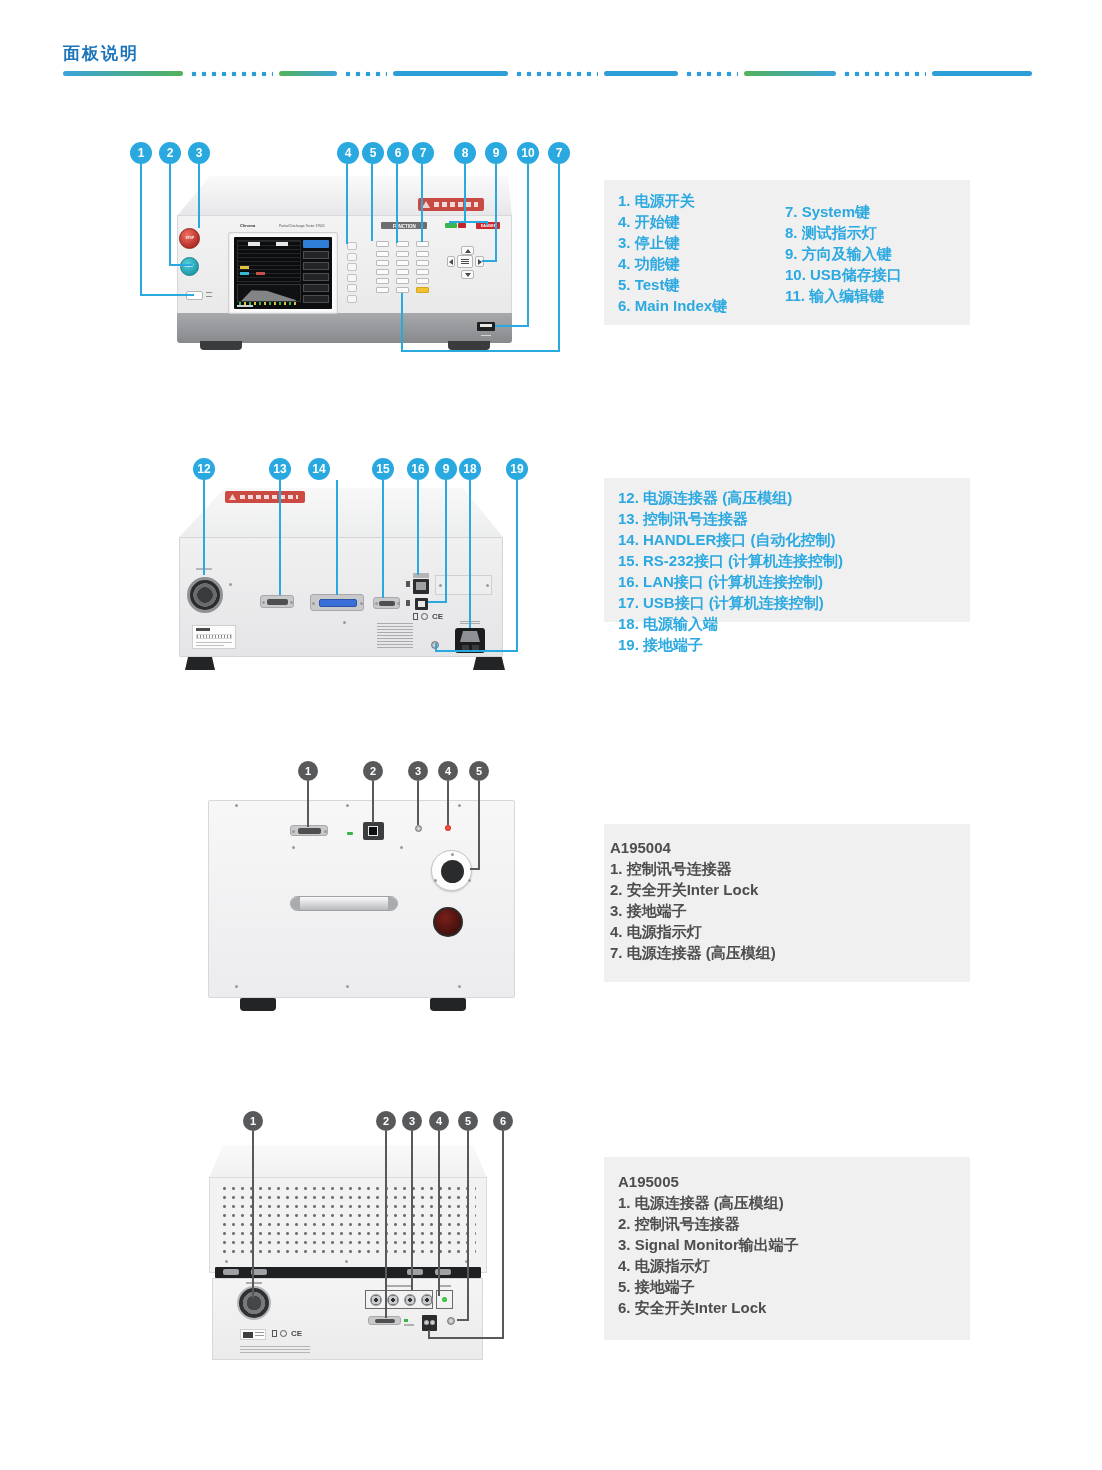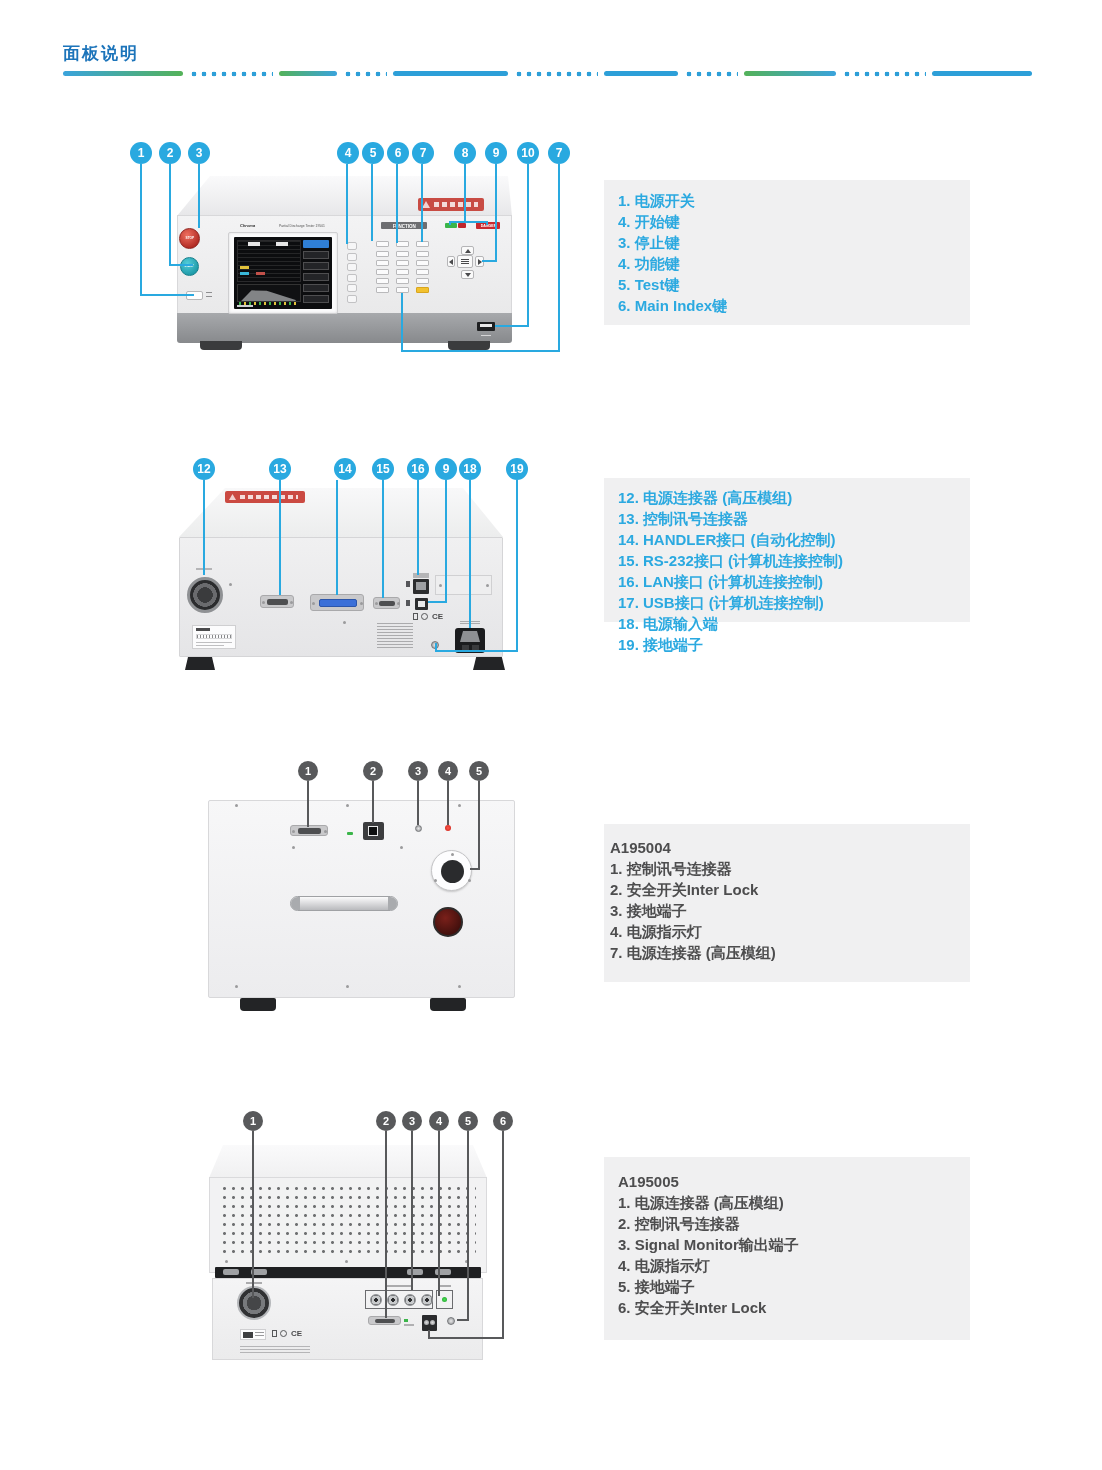--- a/index.html
+++ b/index.html
@@ -207,39 +207,46 @@
 
   <div class="legend" style="top:180px;height:145px">
     <div class="lcol" style="left:14px;top:10px">
       <div class="item blue">1. 电源开关</div>
       <div class="item blue">4. 开始键</div>
       <div class="item blue">3. 停止键</div>
       <div class="item blue">4. 功能键</div>
       <div class="item blue">5. Test键</div>
       <div class="item blue">6. Main Index键</div>
     </div>
+    <div class="lcol" style="left:181px;top:21px">
+      <div class="item blue">7. System键</div>
+      <div class="item blue">8. 测试指示灯</div>
+      <div class="item blue">9. 方向及输入键</div>
+      <div class="item blue">10. USB储存接口</div>
+      <div class="item blue">11. 输入编辑键</div>
+    </div>
   </div>
 
   <div class="fig" style="left:130px;top:455px;width:452px;height:230px">
 
     <div class="lead" style="left:73px;top:25px;height:95px"></div>
     <div class="lead" style="left:149px;top:25px;height:115px"></div>
     <div class="lead" style="left:206px;top:25px;height:115px"></div>
     <div class="lead" style="left:252px;top:25px;height:118px"></div>
     <div class="lead" style="left:287px;top:25px;height:95px"></div>
     <div class="lead" style="left:315px;top:25px;height:123px"></div>
     <div class="lead" style="left:298px;top:146px;width:19px;height:2px"></div>
     <div class="lead" style="left:339px;top:25px;height:148px"></div>
     <div class="lead" style="left:386px;top:25px;height:172px"></div>
     <div class="lead" style="left:305px;top:195px;width:83px;height:2px"></div>
     <div class="lead" style="left:305px;top:188px;height:9px"></div>
 
     <div class="callout" style="left:63px;top:3px">12</div>
     <div class="callout" style="left:139px;top:3px">13</div>
-    <div class="callout" style="left:204px;top:3px">14</div>
+    <div class="callout" style="left:178px;top:3px">14</div>
     <div class="callout" style="left:242px;top:3px">15</div>
     <div class="callout" style="left:277px;top:3px">16</div>
     <div class="callout" style="left:305px;top:3px">9</div>
     <div class="callout" style="left:329px;top:3px">18</div>
     <div class="callout" style="left:376px;top:3px">19</div>
 
     <div class="abs" style="left:49px;top:33px;width:324px;height:49px;background:linear-gradient(#f8f8f9,#eceded);clip-path:polygon(46px 0,284px 0,100% 100%,0 100%)"></div>
     <div class="abs" style="left:95px;top:36px;width:80px;height:12px;background:#cb4a42;border-radius:2px">
       <div class="abs" style="left:4px;top:3px;width:7px;height:6px;background:rgba(255,255,255,.75);clip-path:polygon(50% 0,100% 100%,0 100%)"></div>
       <div class="abs" style="left:15px;top:4px;width:58px;height:4px;background:repeating-linear-gradient(90deg,rgba(255,255,255,.8) 0 5px,transparent 5px 8px)"></div>

